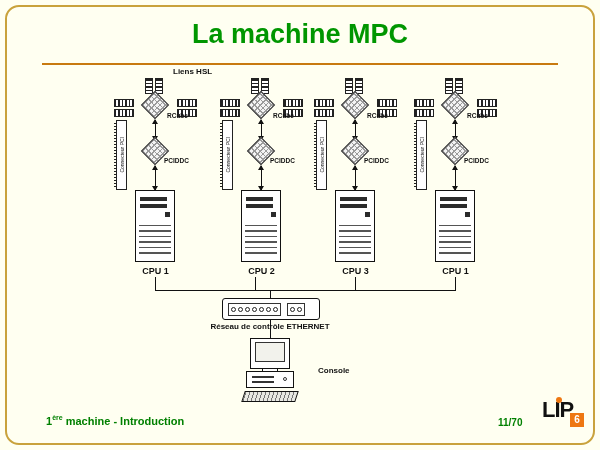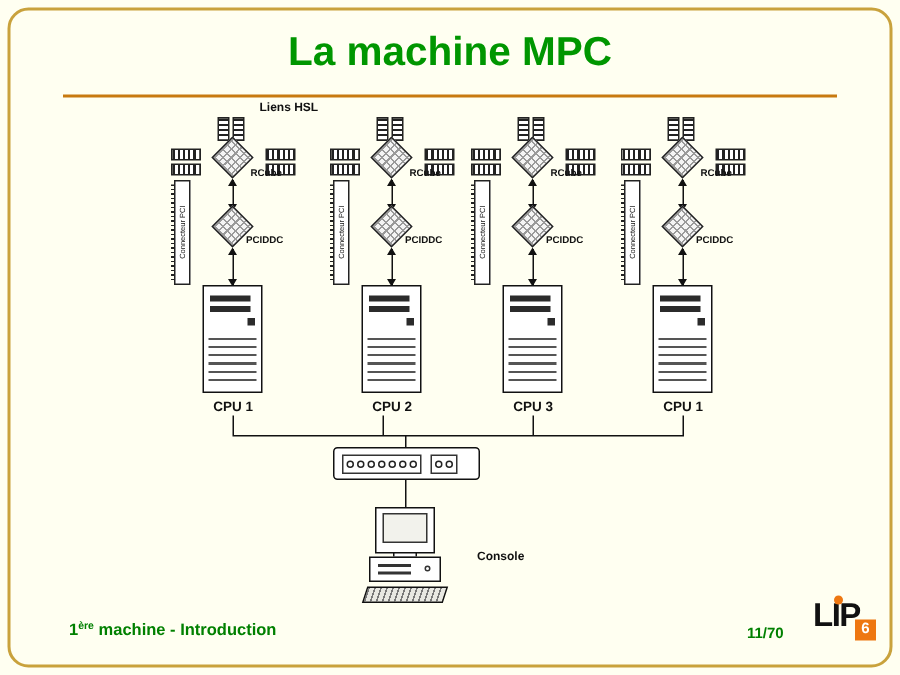--- a/index.html
+++ b/index.html
@@ -204,20 +204,21 @@
       <span class="port"></span>
       <span class="port"></span>
       <span class="port"></span>
       <span class="port"></span>
     </div>
     <div class="portbox">
       <span class="port"></span>
       <span class="port"></span>
     </div>
   </div>
+  <div class="label eth-label">Réseau de contrôle ETHERNET</div>
 
   <div class="monitor">
     <div class="screen"></div>
   </div>
   <div class="neck"></div>
   <div class="unit">
     <div class="slot s1"></div>
     <div class="slot s2"></div>
     <div class="unit-btn"></div>
   </div>

